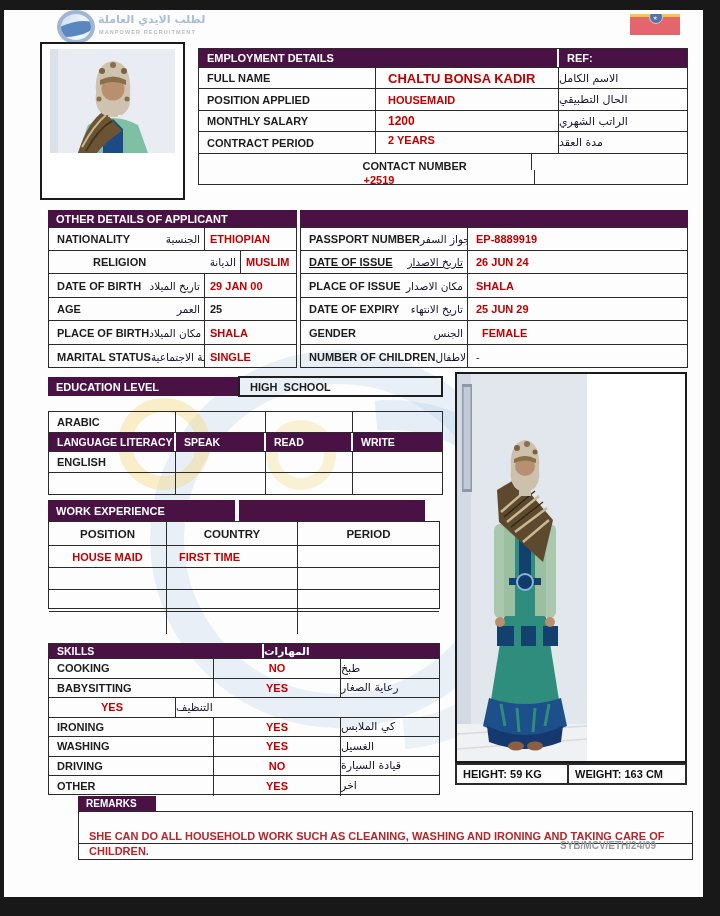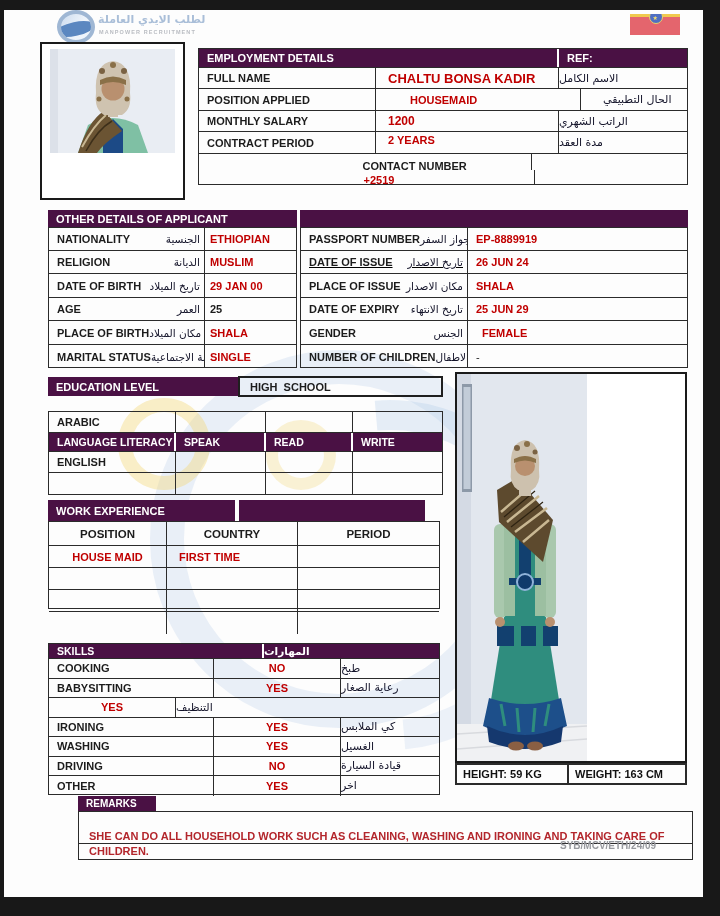--- a/index.html
+++ b/index.html
@@ -100,21 +100,21 @@
   <div class="abs tbl" style="left:198px;top:48px;width:490px;height:137px;">
     <div class="trow hd" style="height:19px;">
       <div class="c" style="width:360px;font-size:11px;padding-left:8px;border-right:2px solid #fff;">EMPLOYMENT DETAILS</div>
       <div class="c" style="flex:1;font-size:11px;padding-left:8px;">REF:</div>
     </div>
     <div class="trow" style="height:21px;">
       <div class="c lab" style="width:177px;">FULL NAME</div>
       <div class="c val name" style="width:183px;">CHALTU BONSA KADIR</div>
       <div class="c arab" style="flex:1;">الاسم الكامل</div>
     </div>
-    <div class="trow" style="height:22px;gap:22px;">
+    <div class="trow" style="height:22px;">
       <div class="c lab" style="width:177px;">POSITION APPLIED</div>
       <div class="c val" style="width:183px;">HOUSEMAID</div>
       <div class="c arab" style="flex:1;">الحال التطبيقي</div>
     </div>
     <div class="trow" style="height:21px;">
       <div class="c lab" style="width:177px;">MONTHLY SALARY</div>
       <div class="c val" style="width:183px;font-size:12px;">1200</div>
       <div class="c arab" style="flex:1;">الراتب الشهري</div>
     </div>
     <div class="trow" style="height:22px;">
@@ -134,21 +134,21 @@
 
   <div class="abs tbl" style="left:48px;top:227px;width:249px;height:141px;">
     <div class="trow" style="height:23px;">
       <div class="c duo" style="width:156px;">
           <span class="en">NATIONALITY</span>
           <span class="ar">الجنسية</span>
         </div>
       <div class="c val" style="flex:1;padding-left:5px;">ETHIOPIAN</div>
     </div>
     <div class="trow" style="height:23px;">
-      <div class="c duo" style="width:156px;">
+      <div class="c duo" style="width:156px;margin-left:36px;">
           <span class="en">RELIGION</span>
           <span class="ar">الديانة</span>
         </div>
       <div class="c val" style="flex:1;padding-left:5px;">MUSLIM</div>
     </div>
     <div class="trow" style="height:24px;">
       <div class="c duo" style="width:156px;">
           <span class="en">DATE OF BIRTH</span>
           <span class="ar">تاريخ الميلاد</span>
         </div>

